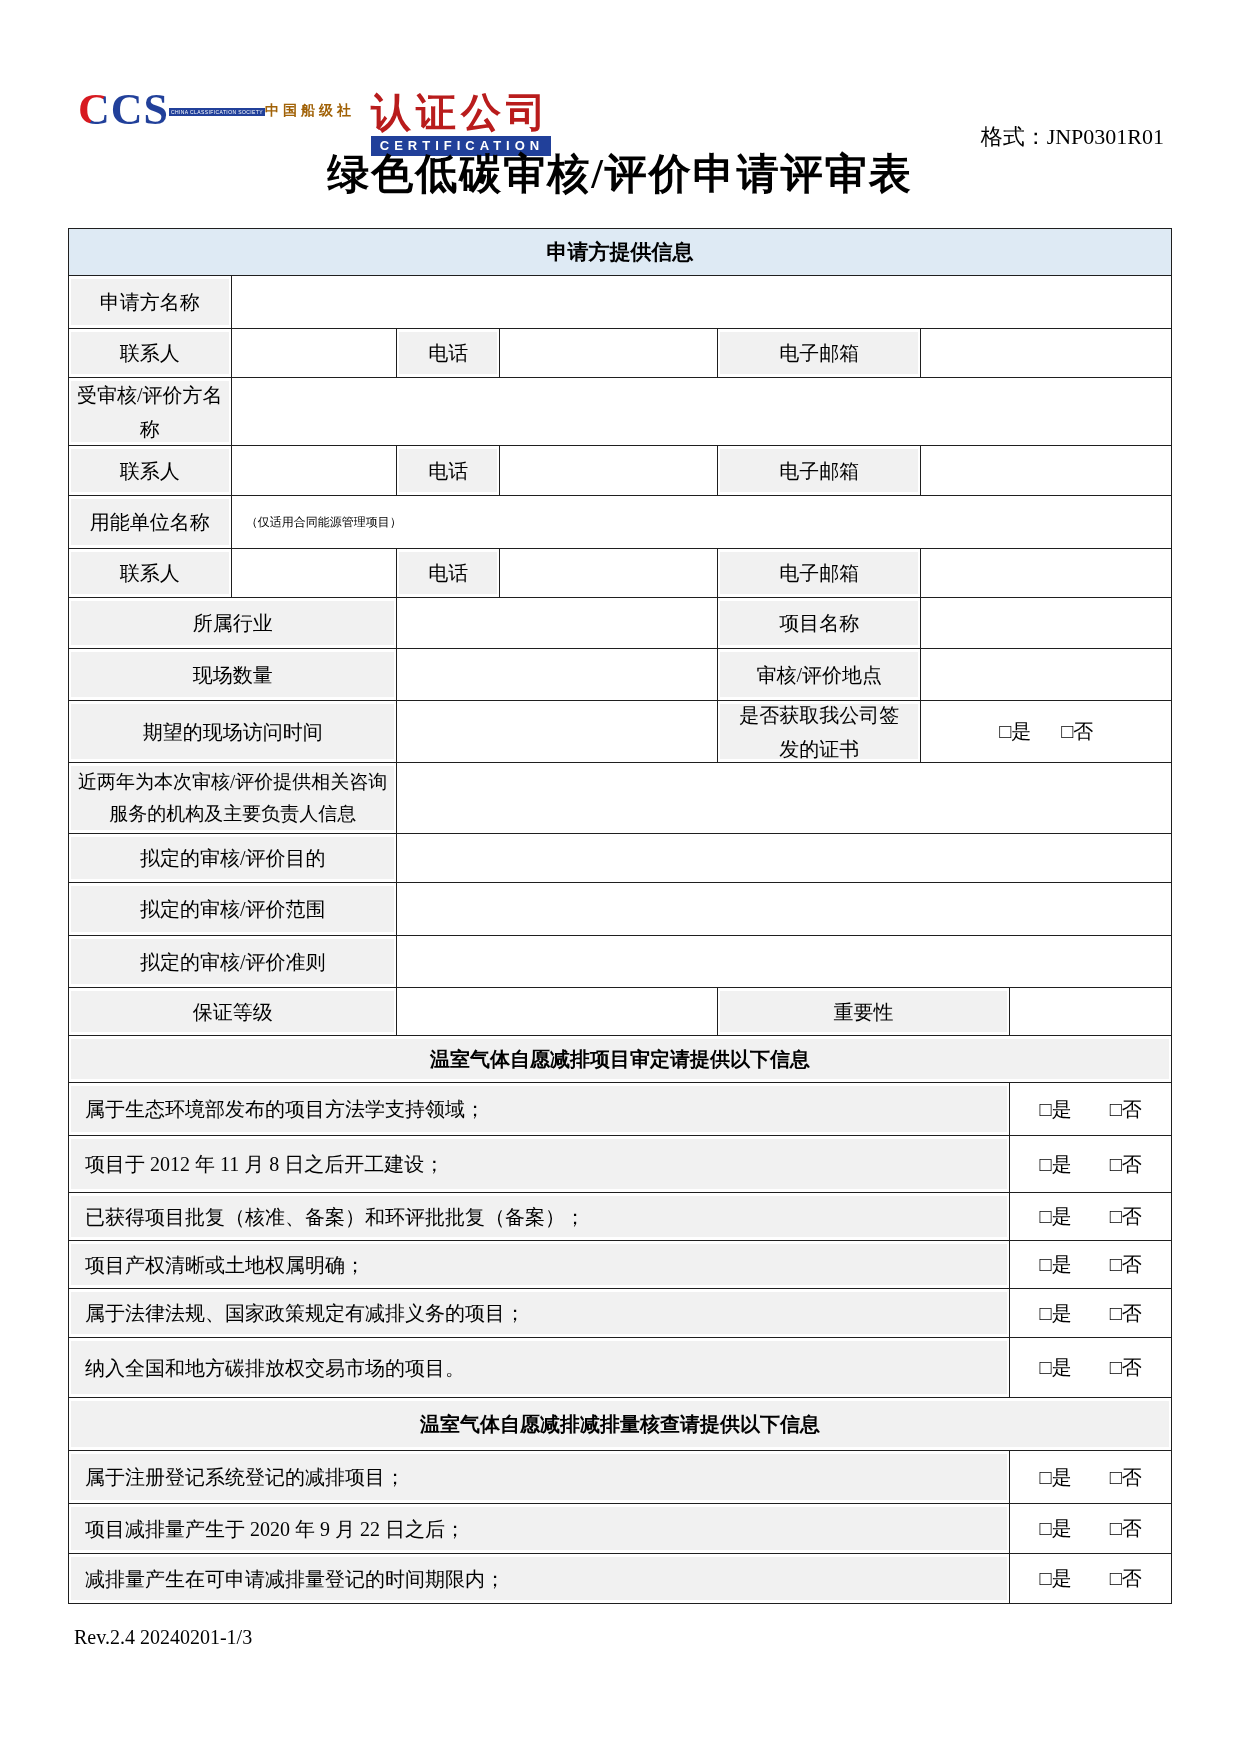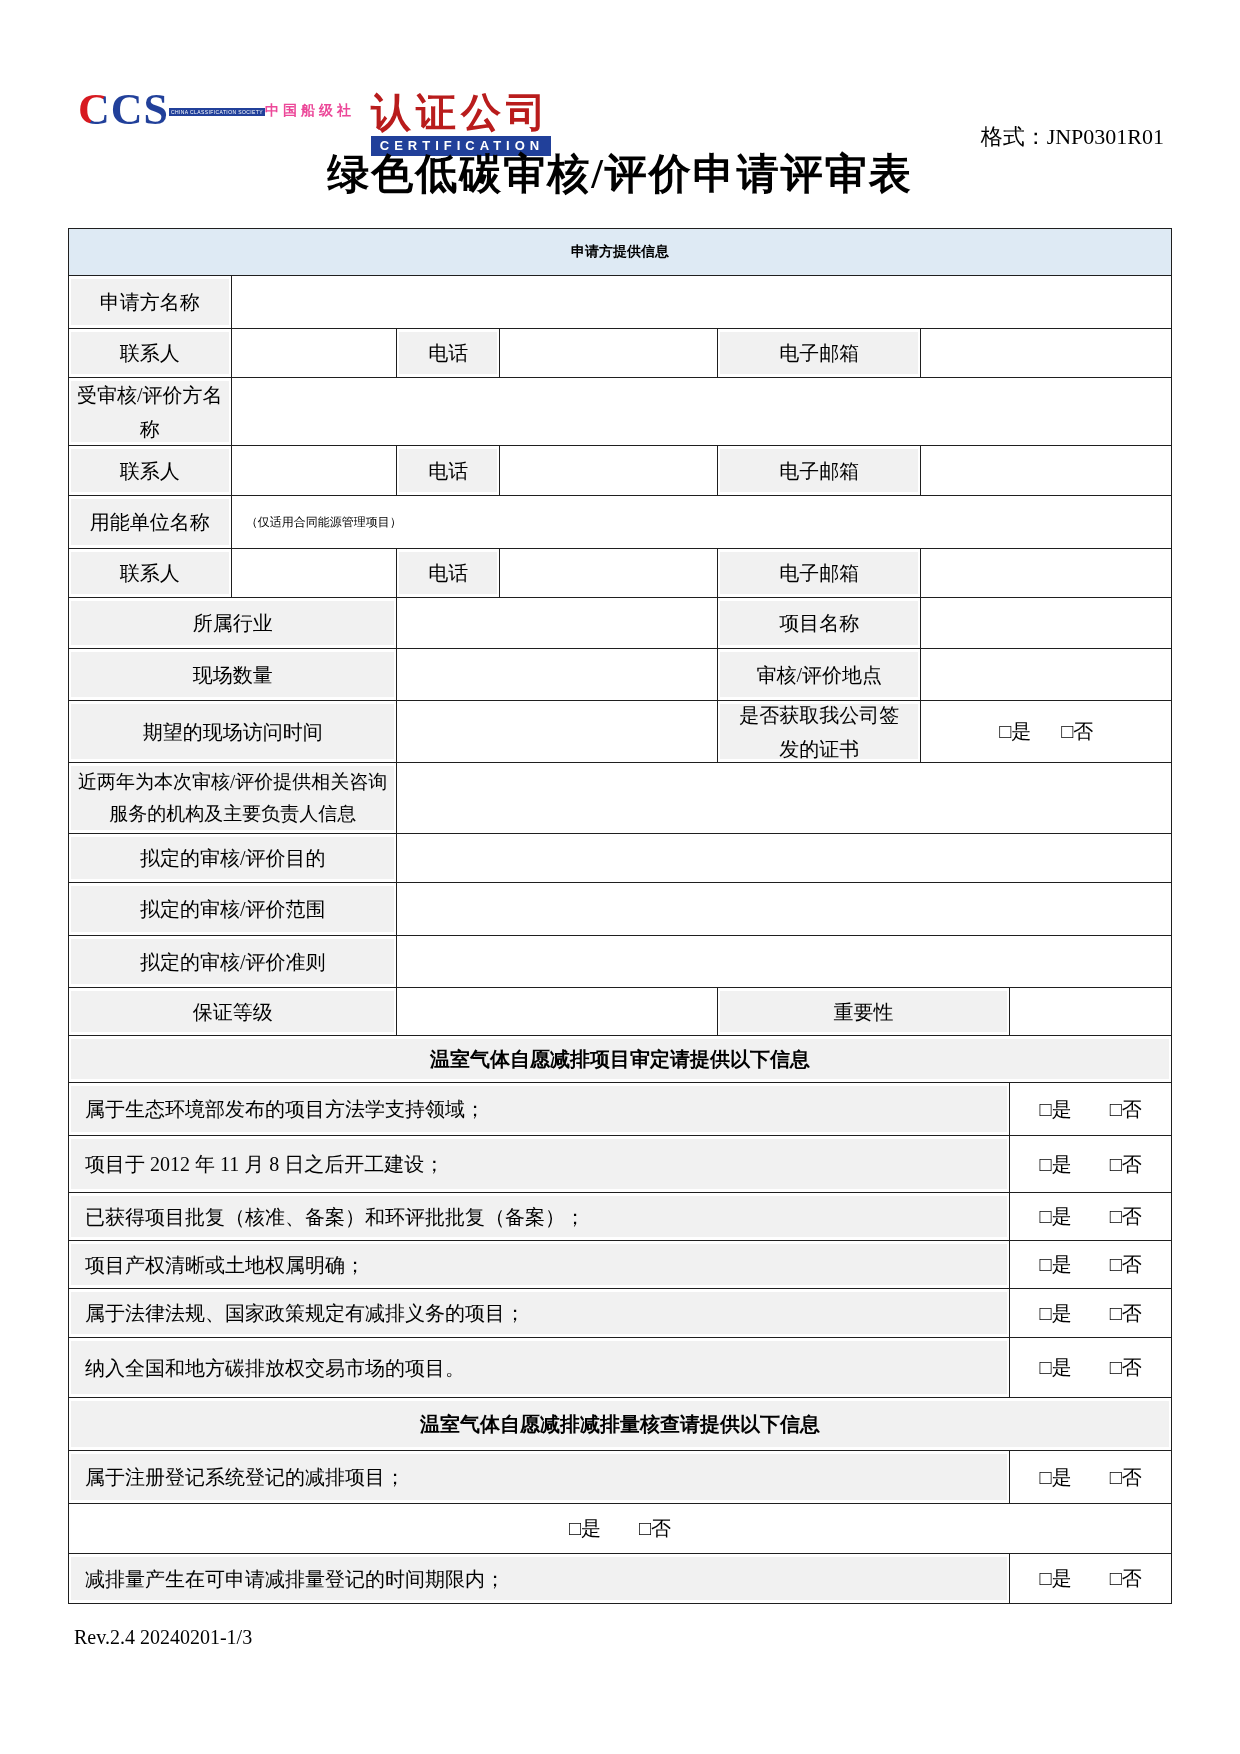--- a/index.html
+++ b/index.html
@@ -10,21 +10,21 @@
   .logo { position:absolute; top:92px; left:78px; display:flex; align-items:flex-start; gap:16px; }
   .logo-left { display:flex; flex-direction:row; align-items:center; }
   .ccs-acronym { font-family:"Liberation Serif","DejaVu Serif",serif; font-weight:900; font-size:44px; line-height:0.82;
     letter-spacing:1px; color:#21409A; }
   @supports (-webkit-background-clip:text) {
     .ccs-acronym { background:linear-gradient(118deg,#D71920 0 26%,#21409A 26%);
       -webkit-background-clip:text; background-clip:text; -webkit-text-fill-color:transparent; }
   }
   .soc-bar { margin-top:3px; background:#21409A; color:#fff; font-family:"Liberation Sans","DejaVu Sans",sans-serif;
     font-size:5px; letter-spacing:0.4px; padding:1px 2px; white-space:nowrap; max-width:92px; overflow:hidden; }
-  .soc-cn { color:#ec4899; font-size:14px; font-weight:bold; letter-spacing:4px; margin-top:2px; white-space:nowrap;
+  .soc-cn { color:#a16207; font-size:14px; font-weight:bold; letter-spacing:4px; margin-top:2px; white-space:nowrap;
     font-family:Liberation Mono, monospace; }
   .logo-right { display:flex; flex-direction:column; }
   .company-cn { color:#b91c1c; font-size:40px; font-weight:bold; letter-spacing:5px; line-height:1.0;
     font-family:"Liberation Sans","DejaVu Sans",sans-serif; white-space:nowrap; }
   .cert-bar { margin-top:4px; background:#21409A; color:#fff; font-family:"Liberation Sans","DejaVu Sans",sans-serif;
     font-weight:bold; font-size:13px; letter-spacing:5px; padding:2px 6px 3px 8px; text-align:center; white-space:nowrap; }
 
   .format-code { position:absolute; top:122px; right:76px; font-size:22px; }
   .doc-title { position:absolute; top:146px; left:0; width:100%; margin:0; text-align:center;
     font-size:42px; font-weight:700; letter-spacing:2px; }
@@ -33,21 +33,21 @@
   .form-table { position:absolute; top:228px; left:68px; width:1104px; border:1px solid #1f1f1f; box-sizing:border-box; }
   .row { display:flex; border-bottom:1px solid #1f1f1f; box-sizing:border-box; }
   .row:last-child { border-bottom:none; }
   .cell { box-sizing:border-box; display:flex; min-width:0; }
   .cell + .cell { border-left:1px solid #1f1f1f; }
   .shade { flex:1; margin:3px 2px; background:#F1F1F1; display:flex; align-items:center; justify-content:center;
     text-align:center; font-size:20px; line-height:1.7; padding:0 6px; }
   .note-text { flex:1; display:flex; align-items:center; justify-content:flex-start; padding-left:14px; font-size:12px; }
   .q-cell .shade { justify-content:flex-start; text-align:left; padding-left:14px; }
   .sec-blue { flex:1; background:#DEEAF4; display:flex; align-items:center; justify-content:center;
-    font-weight:bold; font-size:14px; font-family:"Liberation Sans","DejaVu Sans",sans-serif; }
+    font-weight:bold; font-size:21px; font-family:"Liberation Sans","DejaVu Sans",sans-serif; }
   .sec-gray .shade { font-weight:bold; font-size:20px; font-family:"Liberation Sans","DejaVu Sans",sans-serif; }
   .checks { align-items:center; justify-content:center; gap:38px; font-size:20px; }
   .checks-wide { gap:30px; }
   .tight .shade { padding:0 16px; }
 
   .c-a  { width:14.67%; }
   .c-b  { width:15.04%; }
   .c-c  { width:9.33%; }
   .c-d  { width:19.75%; }
   .c-e  { width:18.48%; }
@@ -304,20 +304,23 @@
       <div class="cell c-q q-cell">
           <span class="shade">属于注册登记系统登记的减排项目；</span>
         </div>
       <div class="cell grow checks">
         <span class="cb">□是</span>
         <span class="cb">□否</span>
       </div>
     </div>
 
     <div class="row" style="height:50px">
+      <div class="cell c-q q-cell">
+          <span class="shade">项目减排量产生于 2020 年 9 月 22 日之后；</span>
+        </div>
       <div class="cell grow checks">
         <span class="cb">□是</span>
         <span class="cb">□否</span>
       </div>
     </div>
 
     <div class="row" style="height:49px">
       <div class="cell c-q q-cell">
           <span class="shade">减排量产生在可申请减排量登记的时间期限内；</span>
         </div>

